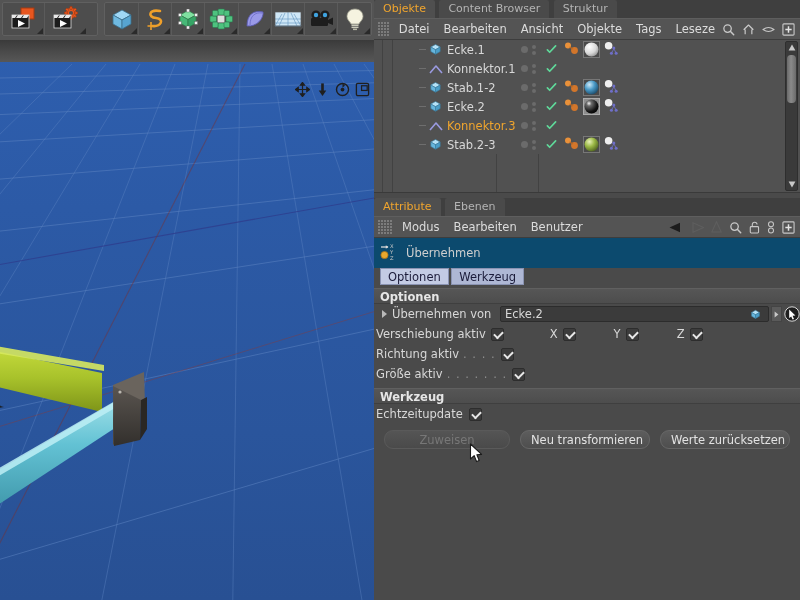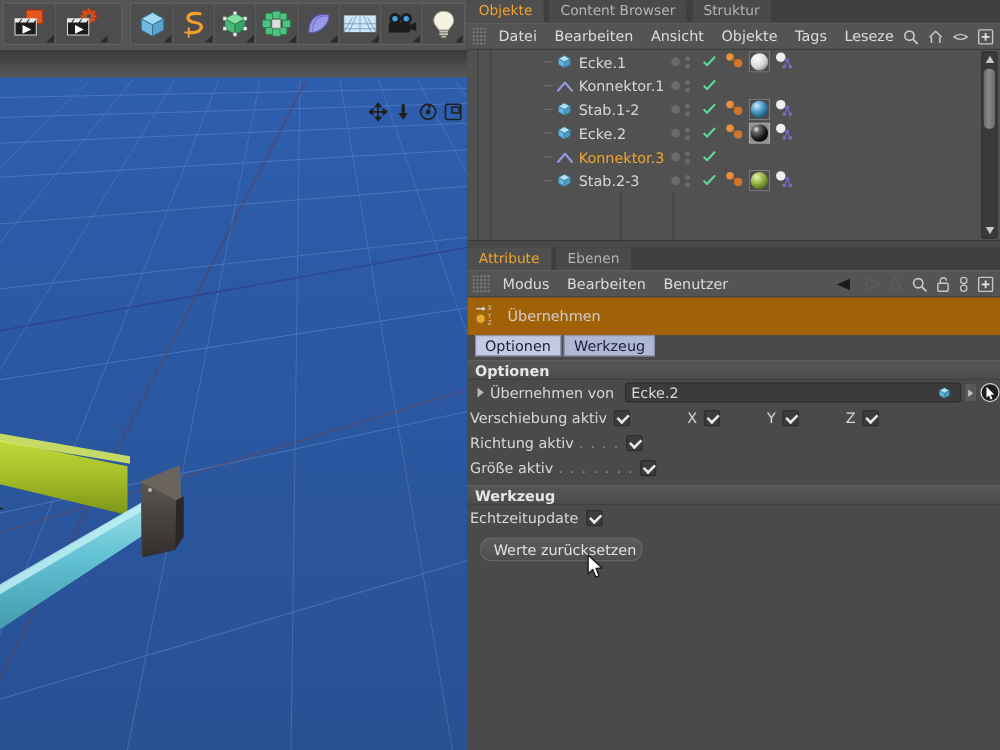--- a/index.html
+++ b/index.html
@@ -108,21 +108,21 @@
 
   
   #objmgr {
     position:absolute; left:0; top:40px; width:426px; height:153px;
     background:#515151;
     border-bottom: 1px solid #3a3a3a;
     overflow:hidden;
   }
   #om-cols { position:absolute; left:0; top:0; width:426px; height:153px; }
   .om-colline { position:absolute; top:0; width:1px; height:153px; background:#424242; }
-  #om-rows { position:absolute; left:16px; top:0; width:410px;padding-left:21px; }
+  #om-rows { position:absolute; left:0; top:0; width:410px;padding-left:21px; }
   .om-row {
     position:relative; height:19px; display:flex; align-items:center;
     background:#515151;
   }
   .om-indent { width:22px; height:19px; }
   .om-tline {
     position:absolute; left:24px; top:9px; width:7px; height:1px; background:#6e6e6e;
   }
   .om-icon { width:17px; height:19px; display:flex; align-items:center; justify-content:center; margin-left:10px;}
   .om-name {
@@ -147,21 +147,21 @@
     position:absolute; left:1px; top:13px; width:9px; height:48px;
     background: linear-gradient(90deg,#6a6a6a,#8a8a8a 45%,#6a6a6a);
     border-radius:4px; cursor:pointer;
   }
 
   
   #attrmgr { position:absolute; left:0; top:198px; width:426px; height:402px; background:#4a4a4a; }
 
   #attr-obj {
     height:30px; display:flex; align-items:center; padding-left:6px;
-    background:#a16207;
+    background:#0c4a6e;
   }
   #attr-obj .objicon { width:22px;height:22px; position:relative; margin-right:4px;}
   #attr-obj .objname { font-size:11.5px; color:#cfcfcf; }
 
   #attr-tabs { padding-left:6px; height:20px; }
   .atab {
     display:inline-block; height:17px; line-height:16px; padding:0 7px;
     font-size:11.5px; color:#1b1b3a;
     background:#aeb7d4; border:1px solid #8a93b2;
     margin-right:-1px; cursor:pointer; vertical-align:top;
@@ -907,20 +907,22 @@
       </div>
 
       <div class="grouphdr" style="margin-top:4px;">Werkzeug</div>
 
       <div class="prow">
         <span class="plabel">Echtzeitupdate</span>
         <span class="chk on" style="margin-left:6px;"></span>
       </div>
 
       <div class="btnrow">
+        <span class="c4dbtn disabled" style="width:126px;">Zuweisen</span>
+        <span class="c4dbtn" style="width:130px;">Neu transformieren</span>
         <span class="c4dbtn" style="width:130px;text-align:center;">Werte zurücksetzen</span>
       </div>
 
     </div>
   </div>
 
   <svg id="cursor" width="16" height="22" viewBox="0 0 16 22">
     <path d="M1.5 1 L1.5 16 L5.2 12.6 L7.6 18.6 L10.2 17.5 L7.9 11.7 L12.6 11.4 Z" fill="#ffffff" stroke="#1a1a1a" stroke-width="1.1" stroke-linejoin="round"></path>
   </svg>
 

